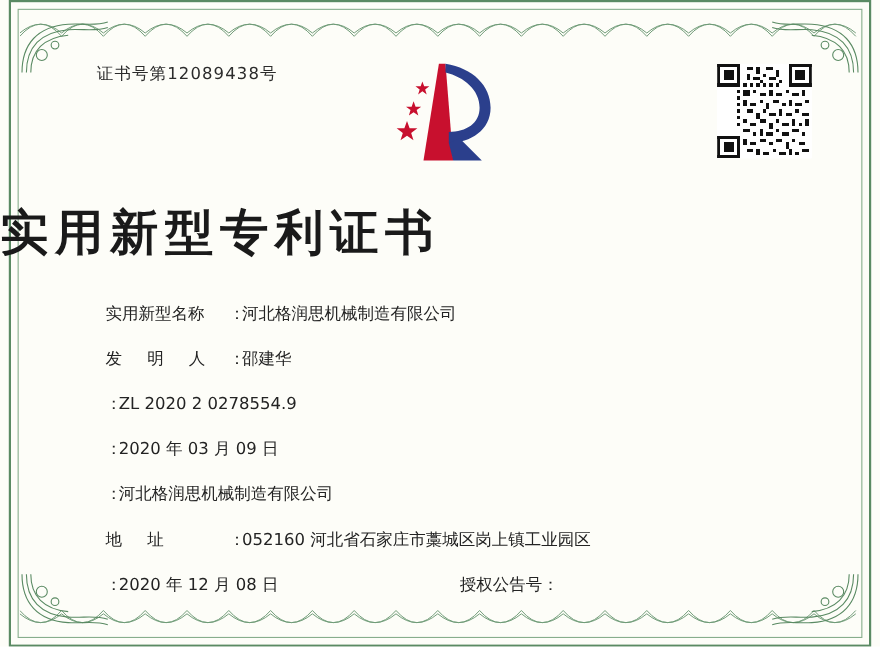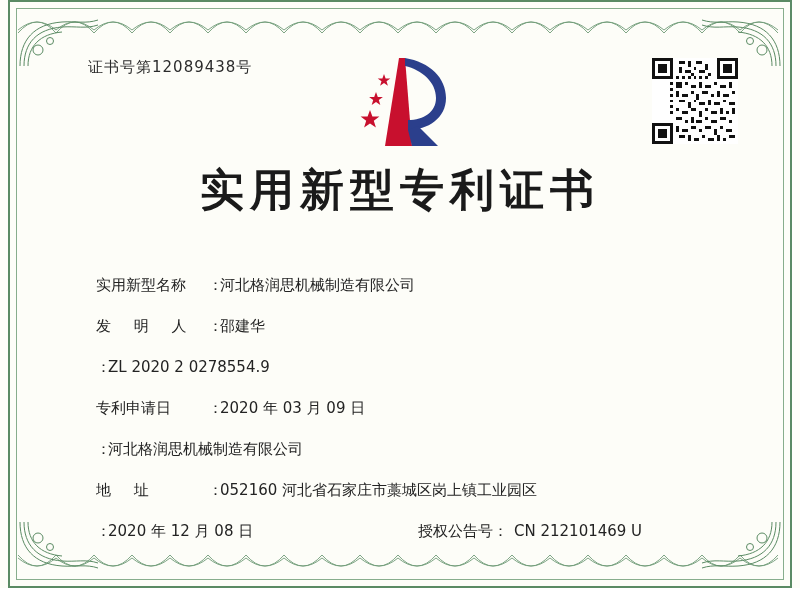--- a/index.html
+++ b/index.html
@@ -83,22 +83,22 @@
     width: 86px;
     height: 86px;
     background: #ffffff;
   }
   .qr svg { display:block; }
 
   
   .title {
     position: absolute;
     left: 0; right: 0;
-    top: 161px;
-    text-align: center;
+    top: 182px;
+    text-align: left;
     font-family: "DejaVu Sans", "Liberation Sans", sans-serif;
     font-size: 44px;
     font-weight: bold;
     letter-spacing: 6px;
     color: #1a1a1a;
   }
 
   
   .fields {
     position: absolute;
@@ -353,37 +353,35 @@
       <span class="field-colon">：</span>
       <span class="field-value">邵建华</span>
     </div>
 
     <div class="field-row">
       <span class="field-colon">：</span>
       <span class="field-value">ZL 2020 2 0278554.9</span>
     </div>
 
     <div class="field-row">
-      <span class="field-label">专利申请日</span>
       <span class="field-colon">：</span>
       <span class="field-value">2020 年 03 月 09 日</span>
     </div>
 
     <div class="field-row">
       <span class="field-colon">：</span>
       <span class="field-value">河北格润思机械制造有限公司</span>
     </div>
 
     <div class="field-row">
       <span class="field-label spaced">地 址</span>
       <span class="field-colon">：</span>
       <span class="field-value">052160 河北省石家庄市藁城区岗上镇工业园区</span>
     </div>
 
     <div class="field-row dual">
       <span class="field-colon">：</span>
       <span class="field-value">2020 年 12 月 08 日</span>
       <span class="sub-label">授权公告号：</span>
-      <span class="sub-value">CN 212101469 U</span>
     </div>
 
   </div>
 </div>
 
 </body></html>

